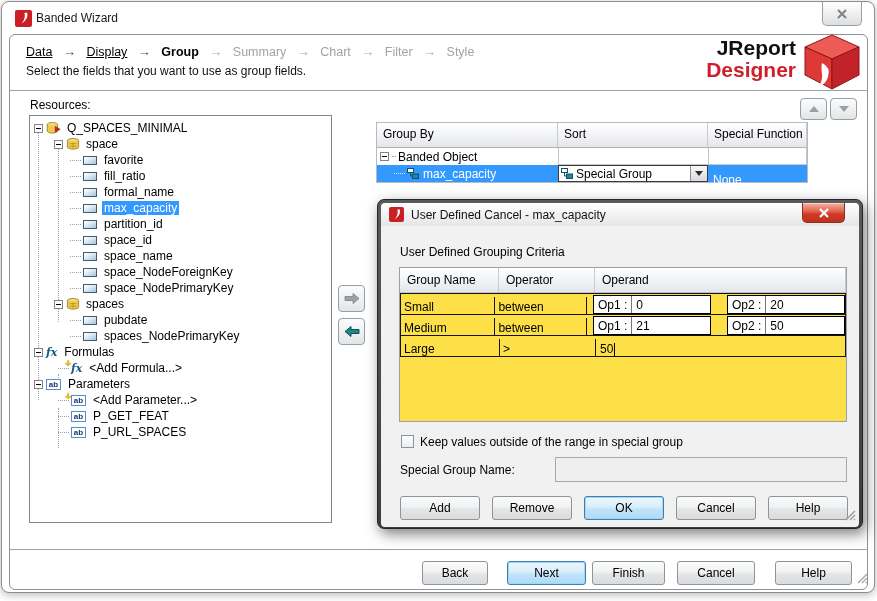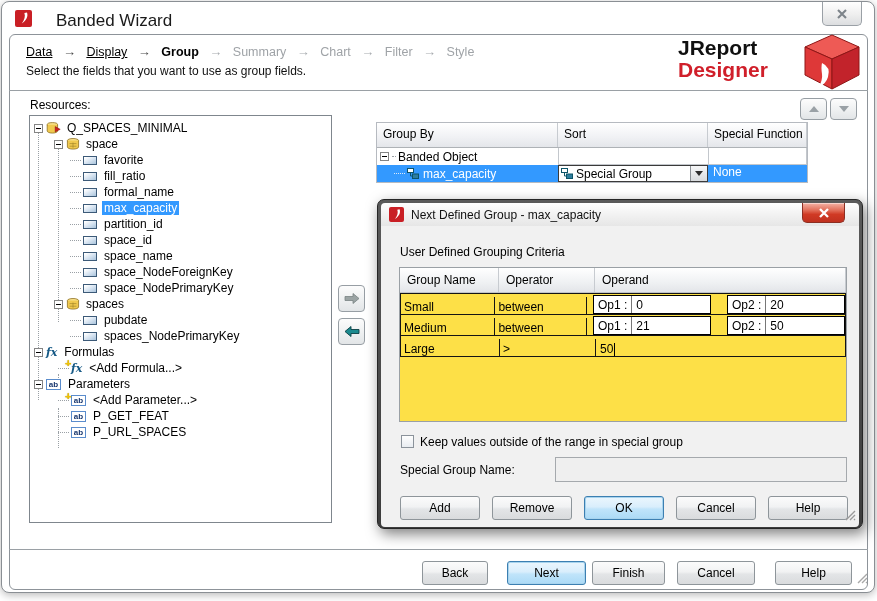--- a/index.html
+++ b/index.html
@@ -5,42 +5,42 @@
   * { margin:0; padding:0; box-sizing:border-box; }
   html,body { width:877px; height:601px; background:#fff; font-family:"Liberation Sans",sans-serif; overflow:hidden; }
 
   #window { position:absolute; left:1px; top:1px; width:874px; height:592px;
     background:#fff; border:1px solid #8a8f94; border-radius:8px;
     box-shadow:0 2px 8px rgba(0,0,0,.28); }
 
   
   #titlebar { position:absolute; left:0; top:0; right:0; height:31px; }
   #app-icon { position:absolute; left:13px; top:8px; }
-  #win-title { position:absolute; left:54px; top:9px; font-size:17px; color:#1a1a1a; }
+  #win-title { position:absolute; left:34px; top:9px; font-size:12px; color:#1a1a1a; }
   #win-close { position:absolute; left:820px; top:0; width:40px; height:24px;
     border:1px solid #9aa0a6; border-top:none; border-radius:0 0 5px 5px;
     background:linear-gradient(#ffffff,#eeeeee 55%,#dcdee0); display:flex; align-items:center; justify-content:center; cursor:default; }
 
   
   #panel { position:absolute; left:7px; top:32px; width:859px; height:556px;
     border:1px solid #8d9399; border-radius:6px; background:#fff; }
   .hline { position:absolute; left:7px; width:859px; border-top:1px solid #9aa0a5; }
   #hline-top { top:88px; } #hline-bottom { top:547px; }
 
   
   #breadcrumb { position:absolute; left:24px; top:42px; font-size:12.5px; white-space:nowrap; }
   #breadcrumb span { margin-right:7px; }
   .bc-link { color:#000; text-decoration:underline; }
   .bc-current { color:#000; font-weight:bold; }
   .bc-future { color:#9fa3a7; }
   .bc-arrow { color:#4a4a4a; font-size:13px; }
   .bc-arrow.dim { color:#a7abaf; }
   #subtitle { position:absolute; left:24px; top:62px; font-size:12px; color:#111; }
 
-  #logo-text { position:absolute; left:676px; top:35px; width:118px; text-align:left; line-height:1.05; }
+  #logo-text { position:absolute; left:676px; top:35px; width:118px; text-align:right; line-height:1.05; }
   #logo-line1 { font-size:21px; font-weight:bold; color:#101010; }
   #logo-line2 { font-size:21px; font-weight:bold; color:#d01f2a; }
   #logo-cube { position:absolute; left:799px; top:31px; }
 
   
   #resources-label { position:absolute; left:28px; top:96px; font-size:12px; }
   #tree { position:absolute; left:27px; top:113px; width:303px; height:408px;
     border:1px solid #7f868d; background:#fff; overflow:hidden; padding-top:4px; }
   .guide { position:absolute; width:0; border-left:1px dotted #9aa0a5; }
   .trow { height:16px; display:flex; align-items:center; font-size:12px; white-space:nowrap; position:relative; }
@@ -82,21 +82,21 @@
   #gt-row-root .gt-c2, #gt-row-root .gt-c3 { border:1px solid #c3c7cc; border-top:none; }
   #gt-row-root .gt-c2 { border-right:none; }
   #gt-row-field { background:#3399ff; color:#fff; }
   #gt-row-field .gt-c1 { display:flex; align-items:center; padding-left:17px; }
   #gt-row-field .dot { border-color:#dce9f8; }
   #combo { width:150px; height:17px; background:#fff; border:1px solid #3a3a3a; display:flex; align-items:center; color:#000; }
   #combo .isvg { margin:0 3px 0 2px; }
   #combo-dd { margin-left:auto; width:17px; height:100%; border-left:1px solid #808archives080;
     border-left:1px solid #8a8f94; background:linear-gradient(#f6f7f8,#d8dbde); display:flex; align-items:center; justify-content:center; }
   .dd-tri { width:0; height:0; border:4px solid transparent; border-top:5px solid #2d2d2d; margin-top:4px; }
-  #gt-row-field .gt-c3 { padding:0 0 0 5px; }
+  #gt-row-field .gt-c3 { padding:8px 0 0 5px; }
 
   
   #dialog { position:absolute; left:375px; top:197px; width:486px; height:330px;
     background:linear-gradient(#5a5a5a,#3c3c3c); border:1px solid #262626; border-radius:7px; padding:3px;
     box-shadow:3px 5px 14px rgba(0,0,0,.5); }
   #dlg-titlebar { position:relative; height:23px; background:linear-gradient(#fefefe,#e6e6e6);
     border-radius:4px 4px 0 0; }
   #dlg-icon { position:absolute; left:8px; top:4px; }
   #dlg-title { position:absolute; left:30px; top:5px; font-size:12px; color:#111; }
   #dlg-close { position:absolute; right:14px; top:0; width:43px; height:20px;
@@ -402,21 +402,21 @@
   </div>
 
   <div id="dialog">
     <div id="dlg-titlebar">
       <span id="dlg-icon">
         <svg width="15" height="15">
             <rect width="15" height="15" rx="2" fill="#c91f25"></rect>
             <path d="M10.6 2.3 c1.2 3.6 -0.4 6.8 -4.6 9.8 c2.5 -3.6 3.3 -6.6 2.3 -9.4 z" fill="#fff"></path>
           </svg>
       </span>
-      <span id="dlg-title">Next Defined Group - max_capacity</span>
+      <span id="dlg-title">User Defined Cancel - max_capacity</span>
       <div id="dlg-close">
         <svg width="12" height="10">
             <path d="M2 1 L10 9 M10 1 L2 9" stroke="#ffffff" stroke-width="2.3"></path>
           </svg>
       </div>
     </div>
     <div id="dlg-client">
       <div id="criteria-label">User Defined Grouping Criteria</div>
 
       <div id="crit">

